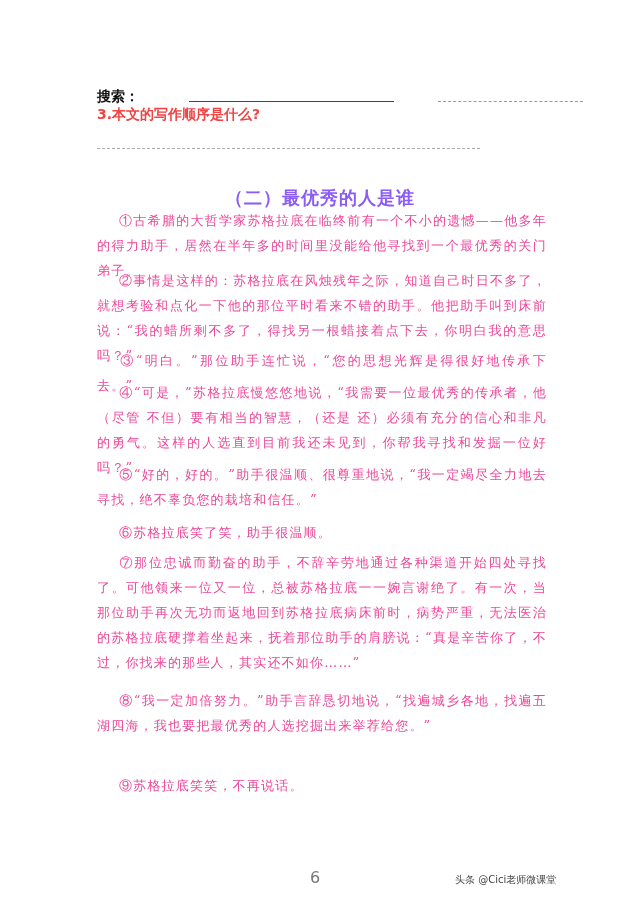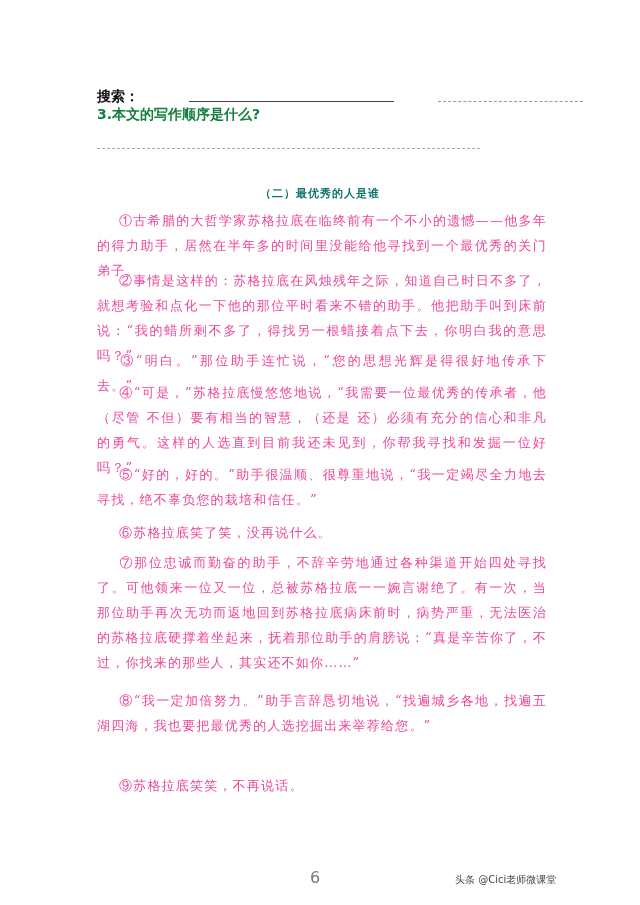--- a/index.html
+++ b/index.html
@@ -11,26 +11,26 @@
     .abs { position: absolute; }
     .search-row {
       left: 97px; top: 84px; height: 22px;
       display: flex; align-items: flex-end;
       font-family: "DejaVu Sans", sans-serif; font-weight: bold; font-size: 14px; color: #111; gap: 44px;
     }
     .solid-line { width: 205px; border-bottom: 1px solid #444; margin-left: 6px; margin-bottom: 4px; }
     .dash-line { width: 145px; border-bottom: 1px dashed #999; margin-bottom: 4px; }
     .q3 {
       left: 97px; top: 106px;
-      font-family: "DejaVu Sans", sans-serif; font-weight: bold; font-size: 14px; color: #15803d;
+      font-family: "DejaVu Sans", sans-serif; font-weight: bold; font-size: 14px; color: #ef4444;
     }
     .answer-dash { left: 97px; top: 148px; width: 383px; border-bottom: 1px dashed #aaa; }
     .section-title {
       left: 0; width: 640px; top: 186px; text-align: center;
-      font-size: 11px; font-weight: bold; color: #0f766e; letter-spacing: 1px;
+      font-size: 18px; font-weight: bold; color: #8b5cf6; letter-spacing: 1px;
     }
     .para {
       left: 97px; width: 450px;
       font-size: 13px; line-height: 25px; color: #ec4899;
       letter-spacing: 1.2px;
       text-align: justify;
     }
     .para .indent { display: inline-block; width: 22px; }
     .page-num {
       left: 310px; top: 868px; font-size: 16px; color: #777;
@@ -58,21 +58,21 @@
 <div class="abs para" style="top:208px;"><span class="indent"></span><span>①古希腊的大哲学家苏格拉底在临终前有一个不小的遗憾——他多年的得力助手，居然在半年多的时间里没能给他寻找到一个最优秀的关门弟子。</span></div>
 
 <div class="abs para" style="top:268px;"><span class="indent"></span><span>②事情是这样的：苏格拉底在风烛残年之际，知道自己时日不多了，就想考验和点化一下他的那位平时看来不错的助手。他把助手叫到床前说：“我的蜡所剩不多了，得找另一根蜡接着点下去，你明白我的意思吗？”</span></div>
 
 <div class="abs para" style="top:348px;"><span class="indent"></span><span>③“明白。”那位助手连忙说，“您的思想光辉是得很好地传承下去。”</span></div>
 
 <div class="abs para" style="top:380px;"><span class="indent"></span><span>④“可是，”苏格拉底慢悠悠地说，“我需要一位最优秀的传承者，他（尽管 不但）要有相当的智慧，（还是  还）必须有充分的信心和非凡的勇气。这样的人选直到目前我还未见到，你帮我寻找和发掘一位好吗？”</span></div>
 
 <div class="abs para" style="top:462px;"><span class="indent"></span><span>⑤“好的，好的。”助手很温顺、很尊重地说，“我一定竭尽全力地去寻找，绝不辜负您的栽培和信任。”</span></div>
 
-<div class="abs para" style="top:520px;"><span class="indent"></span><span>⑥苏格拉底笑了笑，没再说什么。</span></div>
+<div class="abs para" style="top:520px;"><span class="indent"></span><span>⑥苏格拉底笑了笑，助手很温顺。</span></div>
 
 <div class="abs para" style="top:550px;"><span class="indent"></span><span>⑦那位忠诚而勤奋的助手，不辞辛劳地通过各种渠道开始四处寻找了。可他领来一位又一位，总被苏格拉底一一婉言谢绝了。有一次，当那位助手再次无功而返地回到苏格拉底病床前时，病势严重，无法医治的苏格拉底硬撑着坐起来，抚着那位助手的肩膀说：“真是辛苦你了，不过，你找来的那些人，其实还不如你……”</span></div>
 
 <div class="abs para" style="top:688px;"><span class="indent"></span><span>⑧“我一定加倍努力。”助手言辞恳切地说，“找遍城乡各地，找遍五湖四海，我也要把最优秀的人选挖掘出来举荐给您。”</span></div>
 
 <div class="abs para" style="top:746px;margin-top:27px;"><span class="indent"></span><span>⑨苏格拉底笑笑，不再说话。</span></div>
 
 <div class="abs page-num">6</div>
 <div class="abs watermark">头条 @Cici老师微课堂</div>
 

